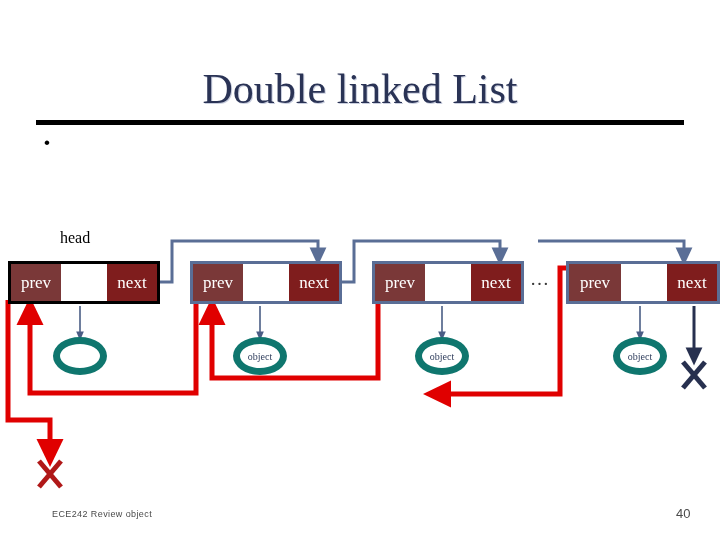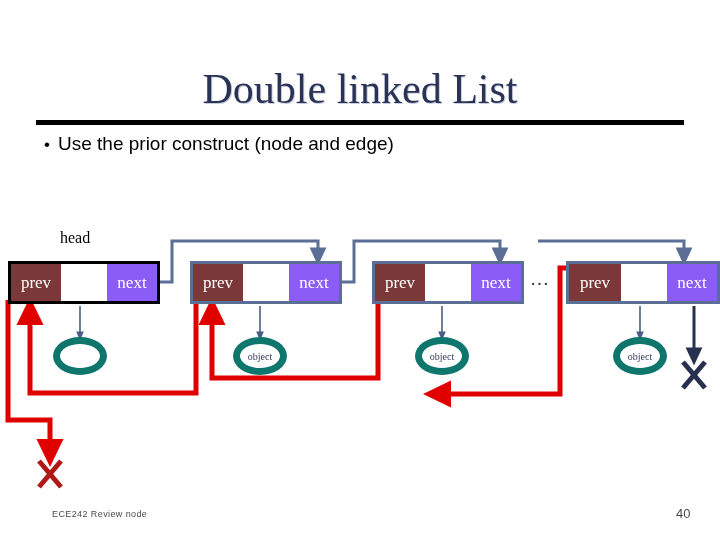--- a/index.html
+++ b/index.html
@@ -78,21 +78,21 @@
     height: 100%;
     display: flex;
     align-items: center;
     justify-content: center;
     font-family: "Liberation Serif", serif;
     font-size: 17px;
     color: #ffffff;
   }
   .cell-prev { background: #7a3838; }
   .cell-mid  { background: #ffffff; }
-  .cell-next { background: #8b5cf6; }
+  .cell-next { background: #7f1d1d; }
 
   
   #head-label {
     position: absolute;
     left: 60px;
     top: 229px;
     font-family: "Liberation Serif", serif;
     font-size: 16px;
     color: #000000;
   }
@@ -155,21 +155,20 @@
 </head>
 <body>
 
 <div id="slide">
 
   <div id="title">Double linked List</div>
   <div id="title-rule"></div>
 
   <div id="bullet-row">
     <span id="bullet-dot">•</span>
-    <span id="bullet-text">Use the prior construct (node and edge)</span>
   </div>
 
   <div id="head-label">head</div>
 
   <svg id="wires" viewBox="0 0 720 540">
     <defs>
       <marker id="arrow-blue" markerWidth="7" markerHeight="7" refX="3.2" refY="3.2" orient="auto" markerUnits="strokeWidth">
         <path d="M0.4,0.4 L6.4,3.2 L0.4,6 z" fill="#5a6e96"></path>
       </marker>
       <marker id="arrow-red" markerWidth="6.2" markerHeight="6.2" refX="3" refY="3.1" orient="auto" markerUnits="strokeWidth">
@@ -262,16 +261,16 @@
     <div class="cell cell-next" style="width:50px;">next</div>
   </div>
 
   <div id="ellipsis">…</div>
 
   <div class="object-node" style="left:53px; top:337px;"></div>
   <div class="object-node" style="left:233px; top:337px;">object</div>
   <div class="object-node" style="left:415px; top:337px;">object</div>
   <div class="object-node" style="left:613px; top:337px;">object</div>
 
-  <div id="footer-note">ECE242 Review node</div>
+  <div id="footer-note">ECE242 Review object</div>
   <div id="page-number">40</div>
 
 </div>
 
 </body></html>

